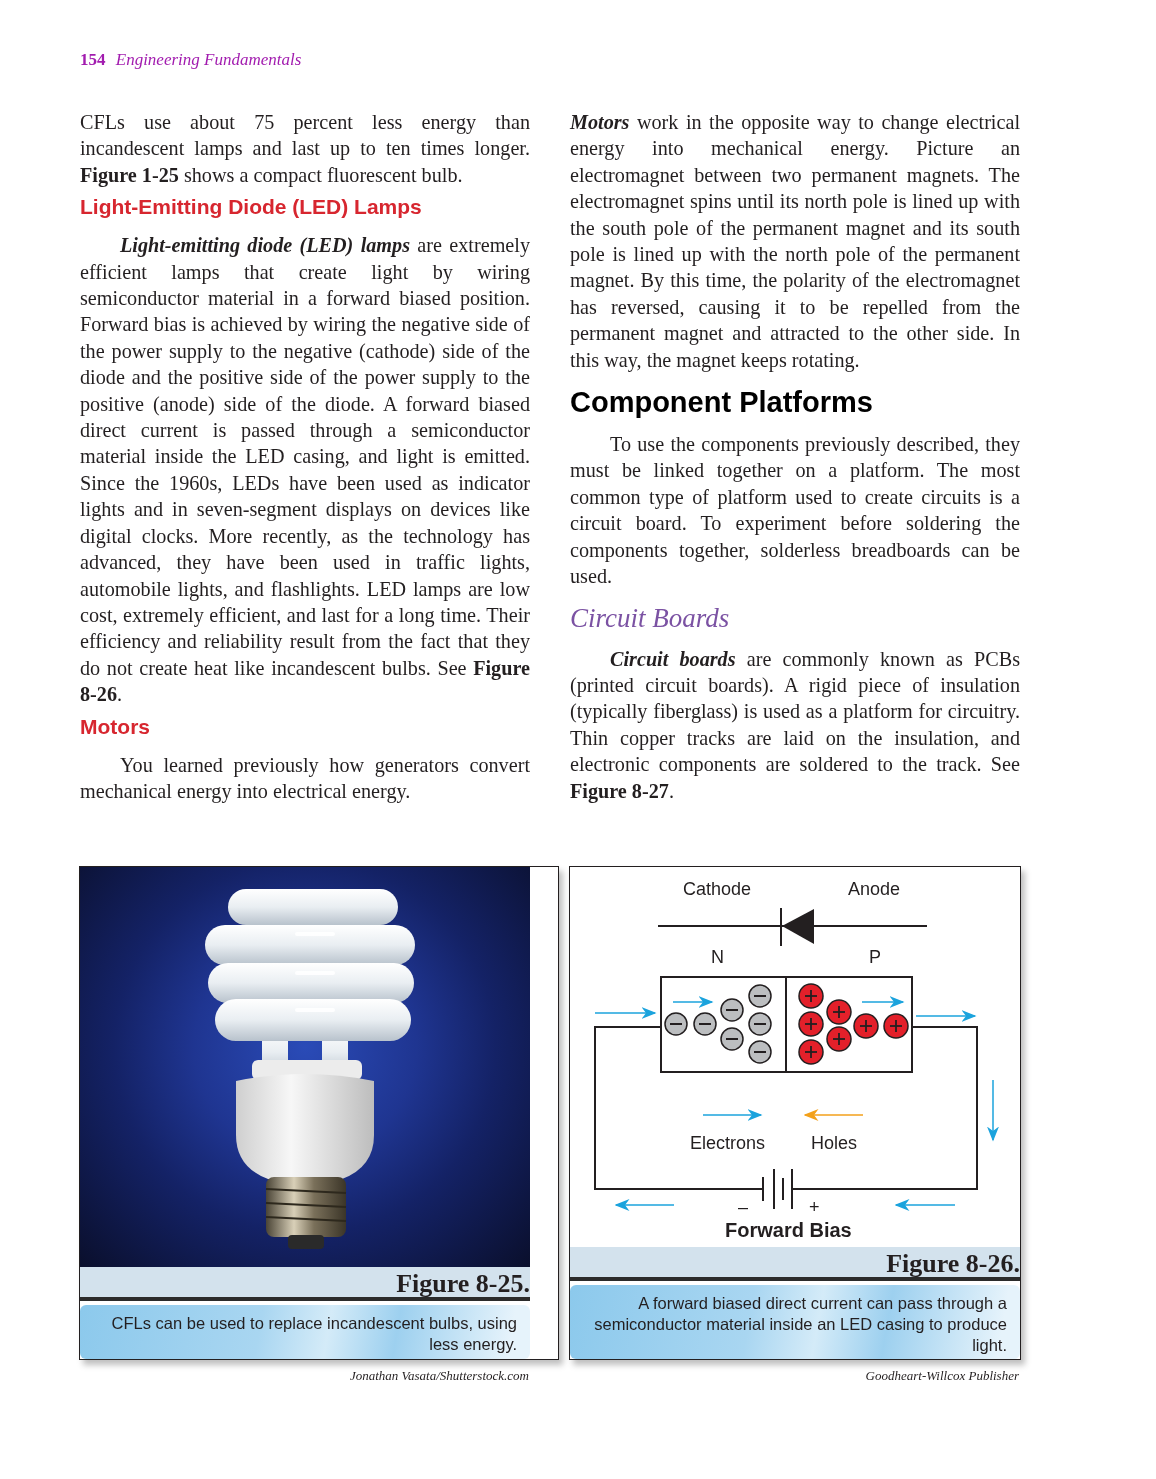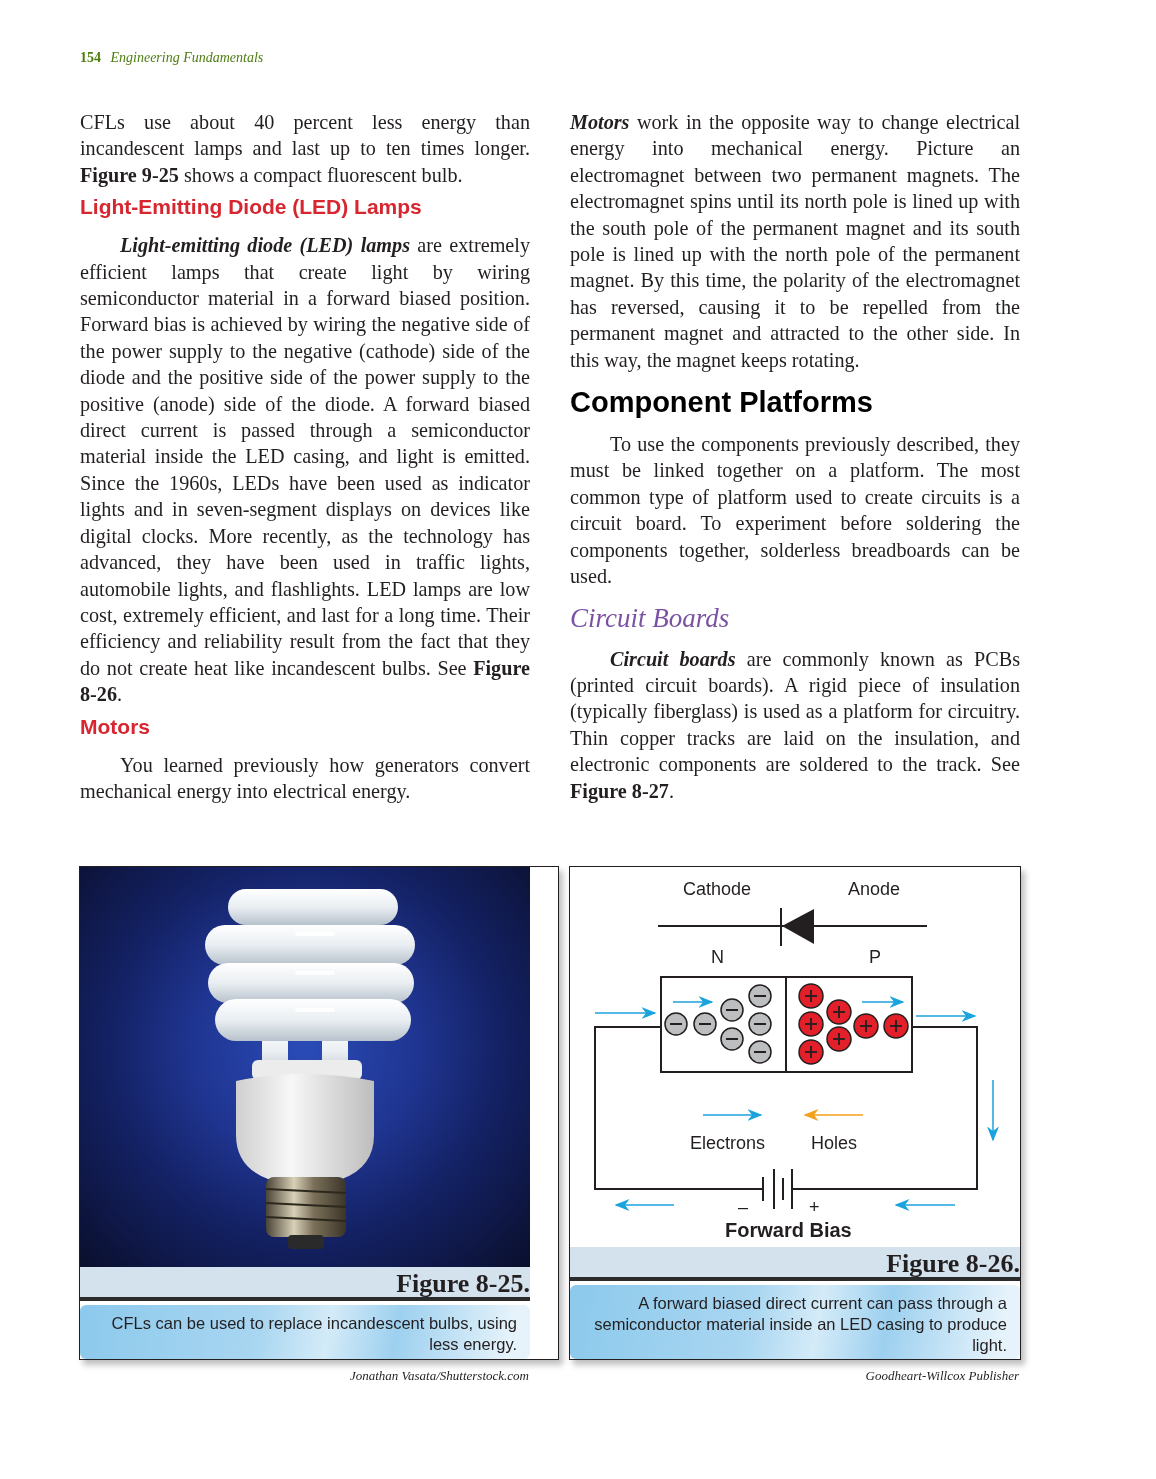--- a/index.html
+++ b/index.html
@@ -3,21 +3,21 @@
 <meta charset="utf-8">
 <style>
   html, body { margin: 0; padding: 0; }
   body {
     width: 1156px; height: 1479px; background: #ffffff; position: relative;
     font-family: "DejaVu Serif", "Liberation Serif", serif; color: #231f20;
     overflow: hidden;
   }
   .running-head {
     position: absolute; left: 80px; top: 50px;
-    font-family: "Liberation Serif", serif; font-size: 14px; color: #4d7c0f;
+    font-family: "Liberation Serif", serif; font-size: 17px; color: #a21caf;
   }
   .running-head .pg { font-weight: bold; margin-right: 6px; }
   .running-head .title { font-style: italic; }
 
   .col {
     position: absolute; width: 450px;
     font-family: "Liberation Serif", serif; font-size: 20.2px; line-height: 26.4px;
     text-align: justify;
   }
   .col p { margin: 0; }
@@ -84,21 +84,21 @@
 </style>
 </head>
 <body>
 
 <div class="running-head">
   <span class="pg">154</span>
   <span class="title">Engineering Fundamentals</span>
 </div>
 
 <div class="col col-left">
-  <p><span>CFLs use about 40 percent less energy than incandescent lamps and last up to ten times longer. </span><span class="b">Figure 9-25</span><span> shows a compact fluorescent bulb.</span></p>
+  <p><span>CFLs use about 75 percent less energy than incandescent lamps and last up to ten times longer. </span><span class="b">Figure 1-25</span><span> shows a compact fluorescent bulb.</span></p>
   <div class="h-red">Light-Emitting Diode (LED) Lamps</div>
   <p class="indent"><span class="bi">Light-emitting diode (LED) lamps</span><span> are extremely efficient lamps that create light by wiring semiconductor material in a forward biased position. Forward bias is achieved by wiring the negative side of the power supply to the negative (cathode) side of the diode and the positive side of the power supply to the positive (anode) side of the diode. A forward biased direct current is passed through a semiconductor material inside the LED casing, and light is emitted. Since the 1960s, LEDs have been used as indicator lights and in seven-segment displays on devices like digital clocks. More recently, as the technology has advanced, they have been used in traffic lights, automobile lights, and flashlights. LED lamps are low cost, extremely efficient, and last for a long time. Their efficiency and reliability result from the fact that they do not create heat like incandescent bulbs. See </span><span class="b">Figure 8-26</span><span>.</span></p>
   <div class="h-red">Motors</div>
   <p class="indent">You learned previously how generators convert mechanical energy into electrical energy.</p>
 </div>
 
 <div class="col col-right">
   <p><span class="bi">Motors</span><span> work in the opposite way to change electrical energy into mechanical energy. Picture an electromagnet between two permanent magnets. The electromagnet spins until its north pole is lined up with the south pole of the permanent magnet and its south pole is lined up with the north pole of the permanent magnet. By this time, the polarity of the electromagnet has reversed, causing it to be repelled from the permanent magnet and attracted to the other side. In this way, the magnet keeps rotating.</span></p>
   <div class="h-green">Component Platforms</div>
   <p class="indent">To use the components previously described, they must be linked together on a platform. The most common type of platform used to create circuits is a circuit board. To experiment before soldering the components together, solderless breadboards can be used.</p>

